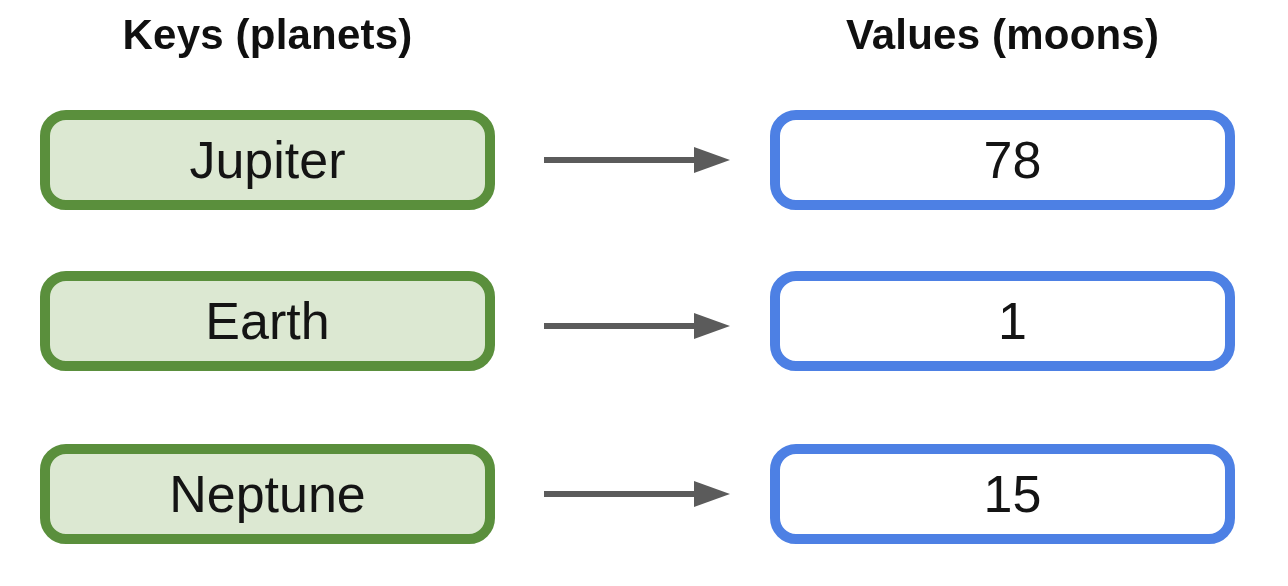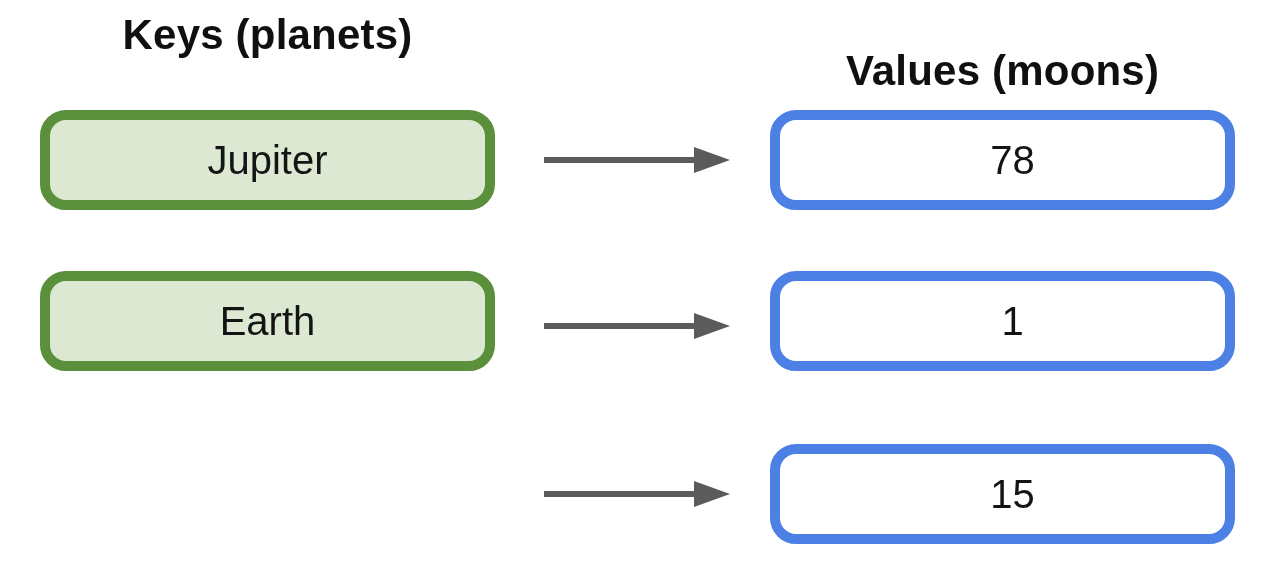--- a/index.html
+++ b/index.html
@@ -20,31 +20,31 @@
     top: 10px;
     height: 50px;
     line-height: 50px;
     text-align: center;
     font-size: 42px;
     font-weight: 700;
     color: #101010;
     letter-spacing: 0.2px;
   }
   .header.left  { left: 40px;  width: 455px; }
-  .header.right { left: 770px; width: 465px; margin-top: 36px; }
+  .header.right { left: 770px; width: 465px; }
 
   .box {
     position: absolute;
     height: 100px;
     box-sizing: border-box;
     border-radius: 26px;
     display: flex;
     align-items: center;
     justify-content: center;
-    font-size: 40px;
+    font-size: 52px;
     color: #141414;
   }
   .key-box {
     left: 40px;
     width: 455px;
     background: #dce8d2;
     border: 10px solid #5a8f3c;
   }
   .value-box {
     left: 770px;
@@ -93,20 +93,23 @@
     <span>Earth</span>
   </div>
   <svg class="arrow r1" viewBox="0 0 190 30">
     <line x1="2" y1="15" x2="158" y2="15"></line>
     <polygon points="152,2 188,15 152,28"></polygon>
   </svg>
   <div class="box value-box r1">
     <span>1</span>
   </div>
 
+  <div class="box key-box r2">
+    <span>Neptune</span>
+  </div>
   <svg class="arrow r2" viewBox="0 0 190 30">
     <line x1="2" y1="15" x2="158" y2="15"></line>
     <polygon points="152,2 188,15 152,28"></polygon>
   </svg>
   <div class="box value-box r2">
     <span>15</span>
   </div>
 
 </div>
 

